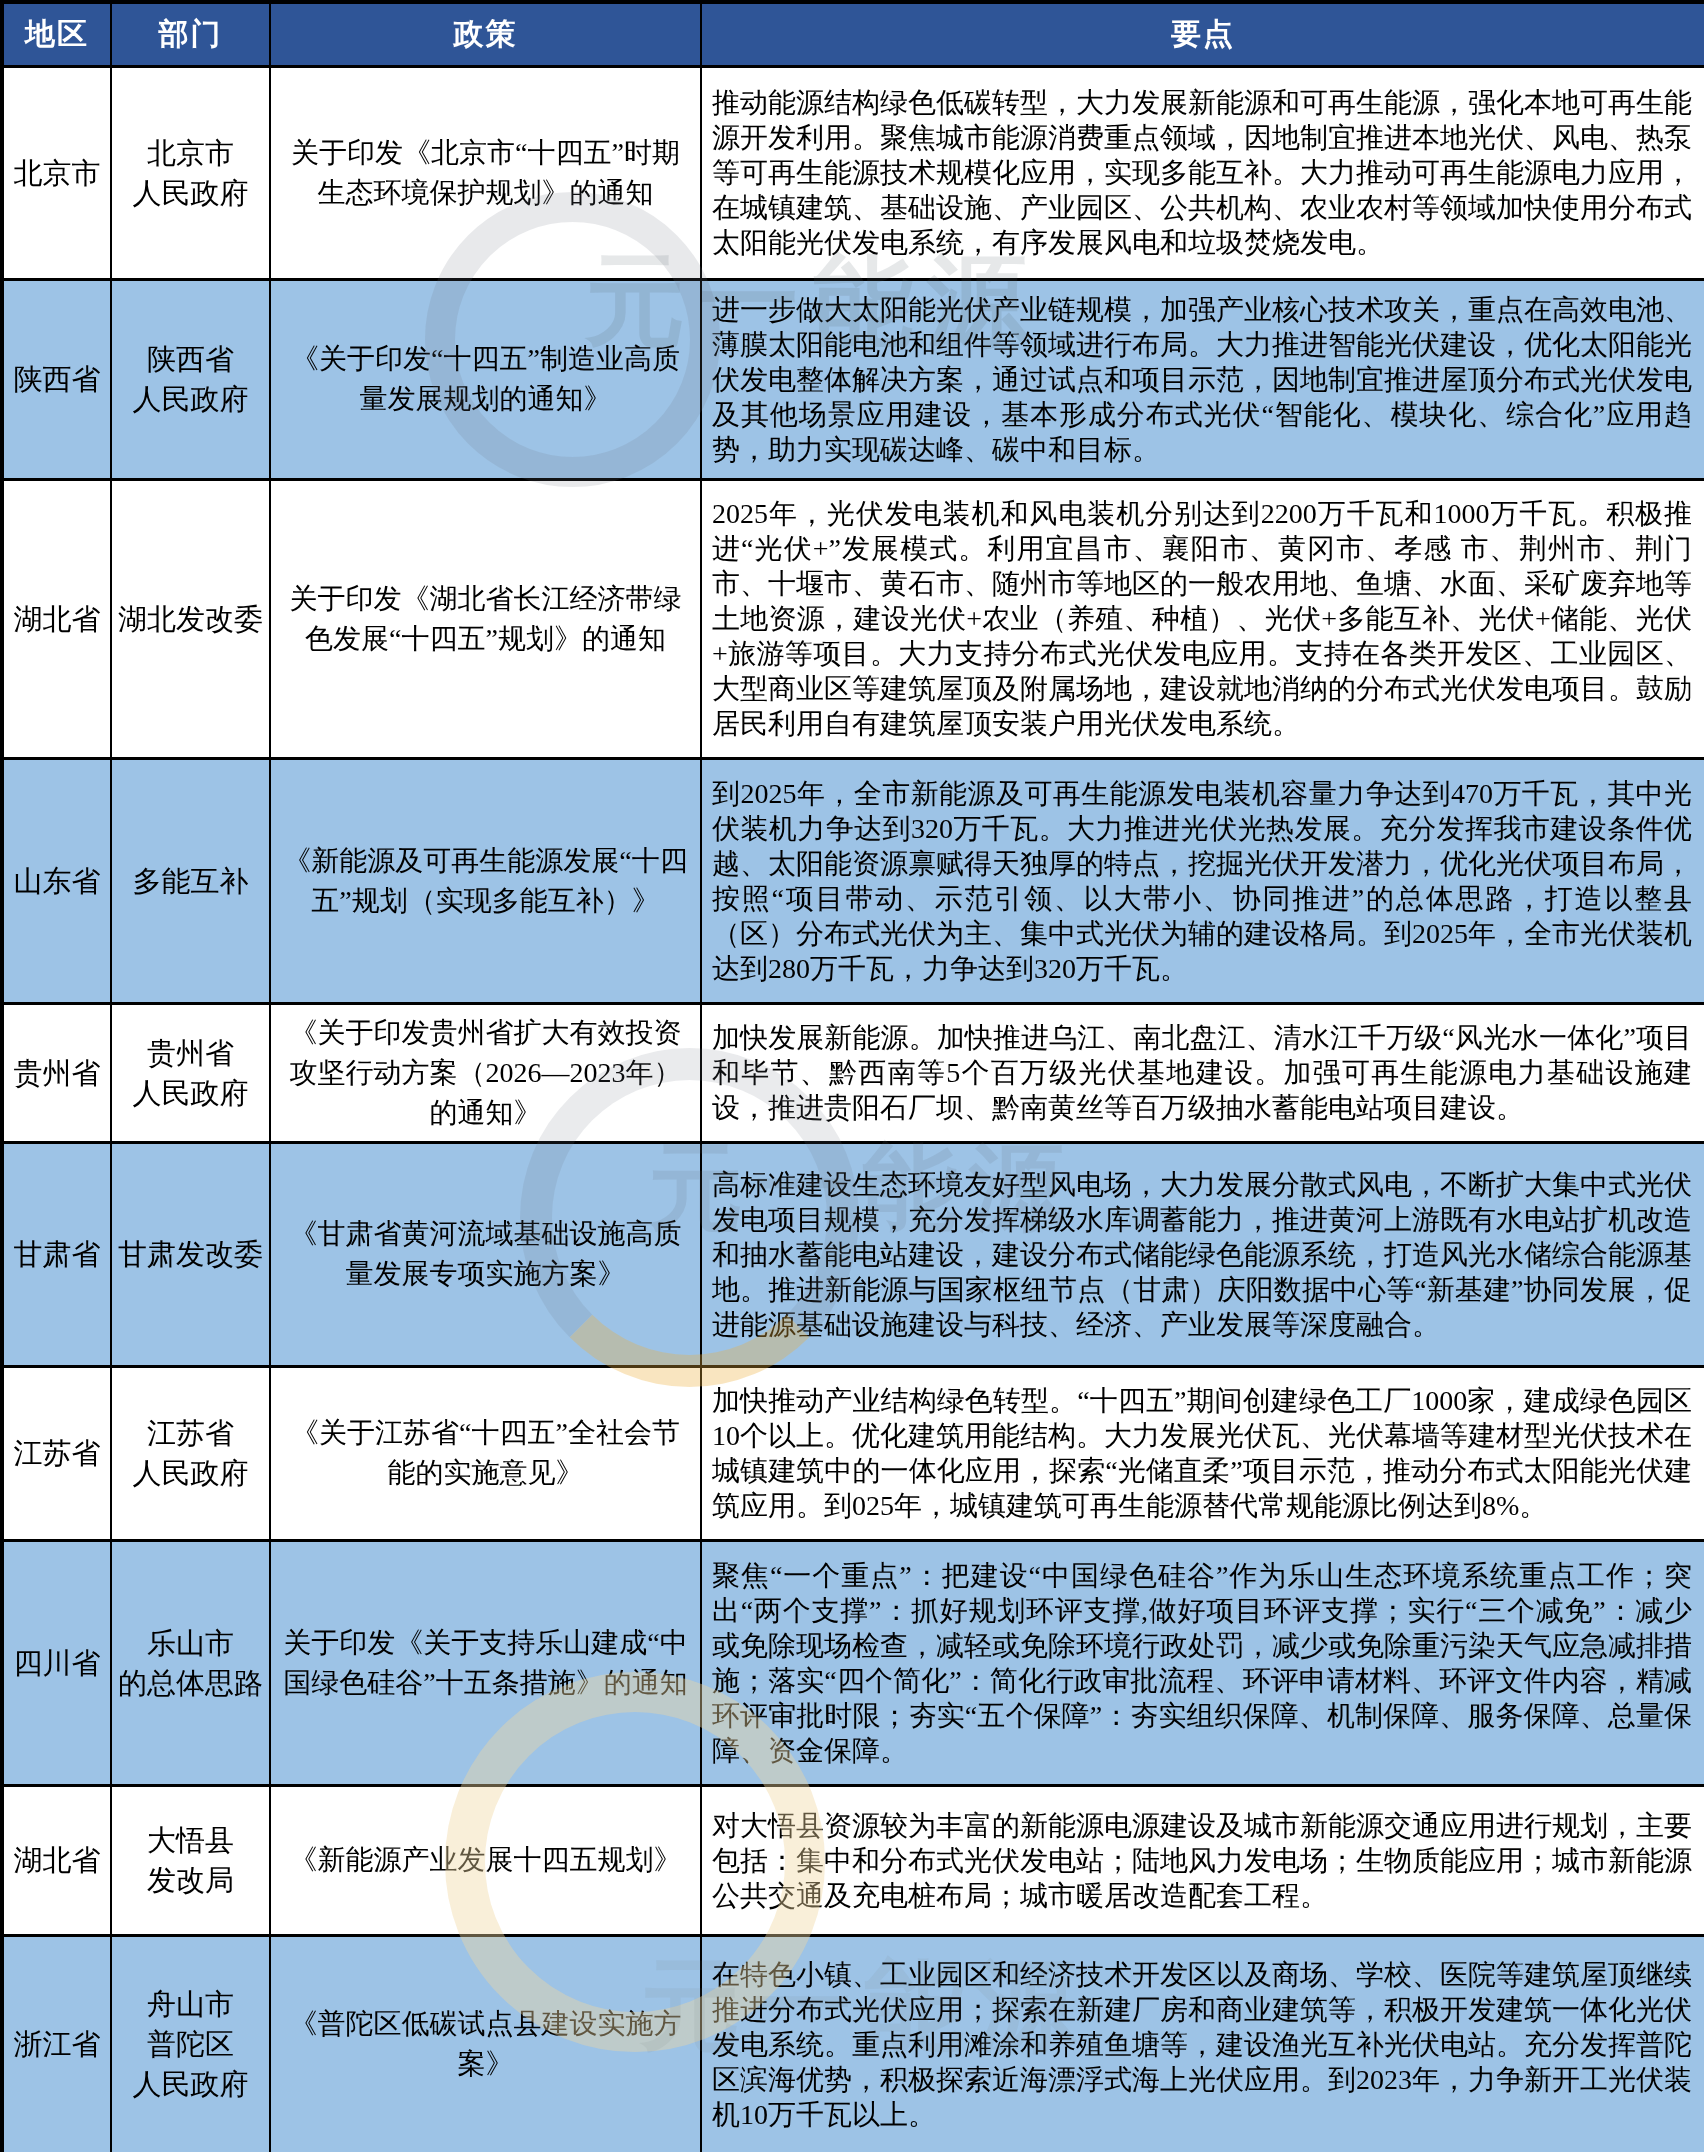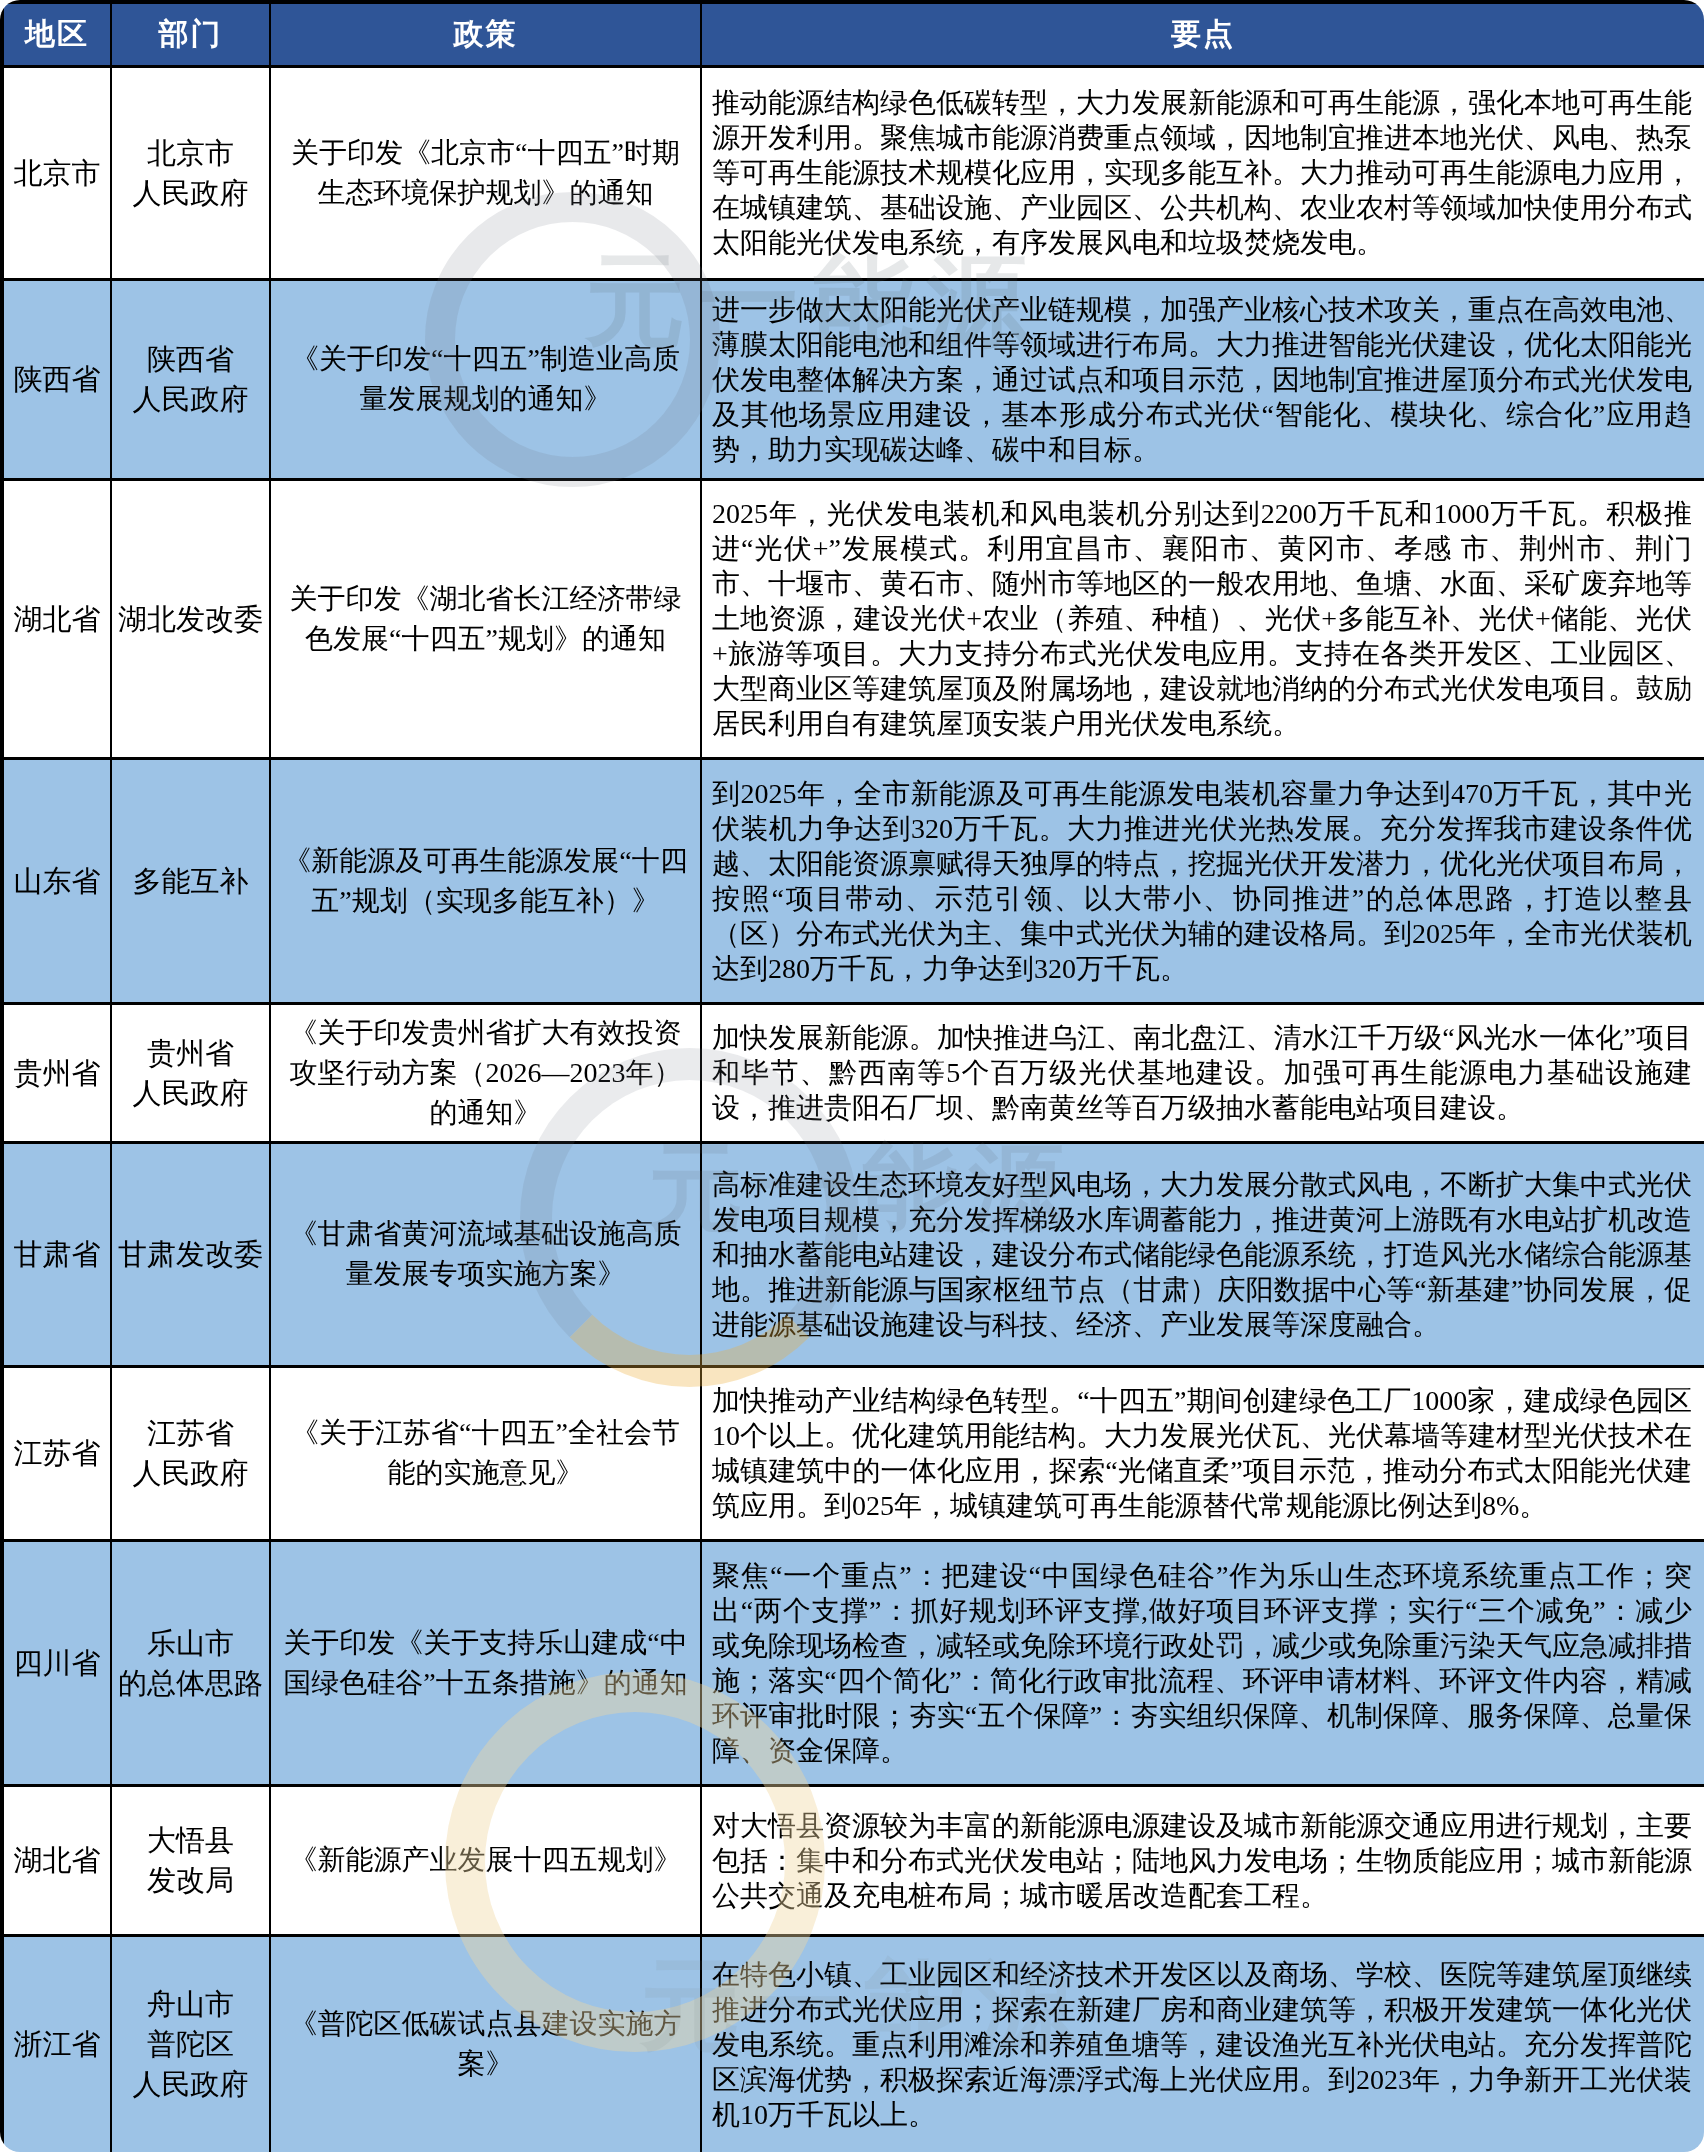--- a/index.html
+++ b/index.html
@@ -2,21 +2,20 @@
 <html><head>
 <meta charset="utf-8">
 <style>
   html,body{margin:0;padding:0;background:#ffffff;}
   .page{
     position:relative;
     width:1704px;height:2152px;
     font-family:"Liberation Serif","DejaVu Serif",serif;
     color:#000;
     overflow:hidden;
-    border-radius:20px;
   }
   table.policy-table{
     border-collapse:collapse;
     table-layout:fixed;
     width:1704px;height:2152px;
     border:4px solid #000;
   }
   th,td{
     border:2px solid #000;
     border-top-width:3px;

